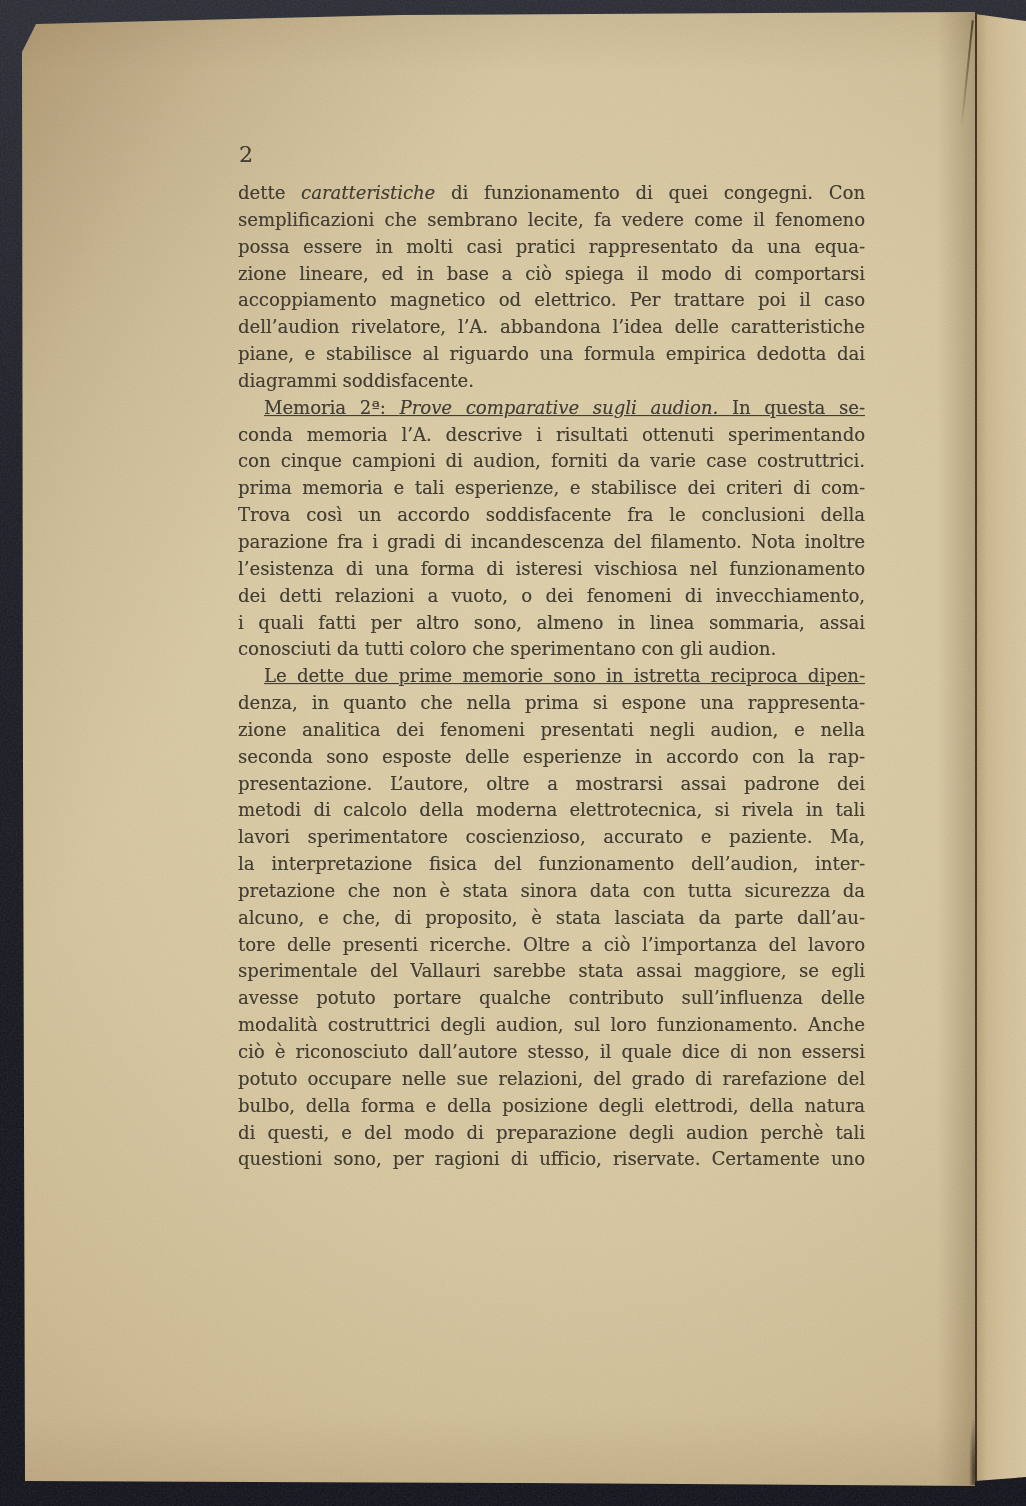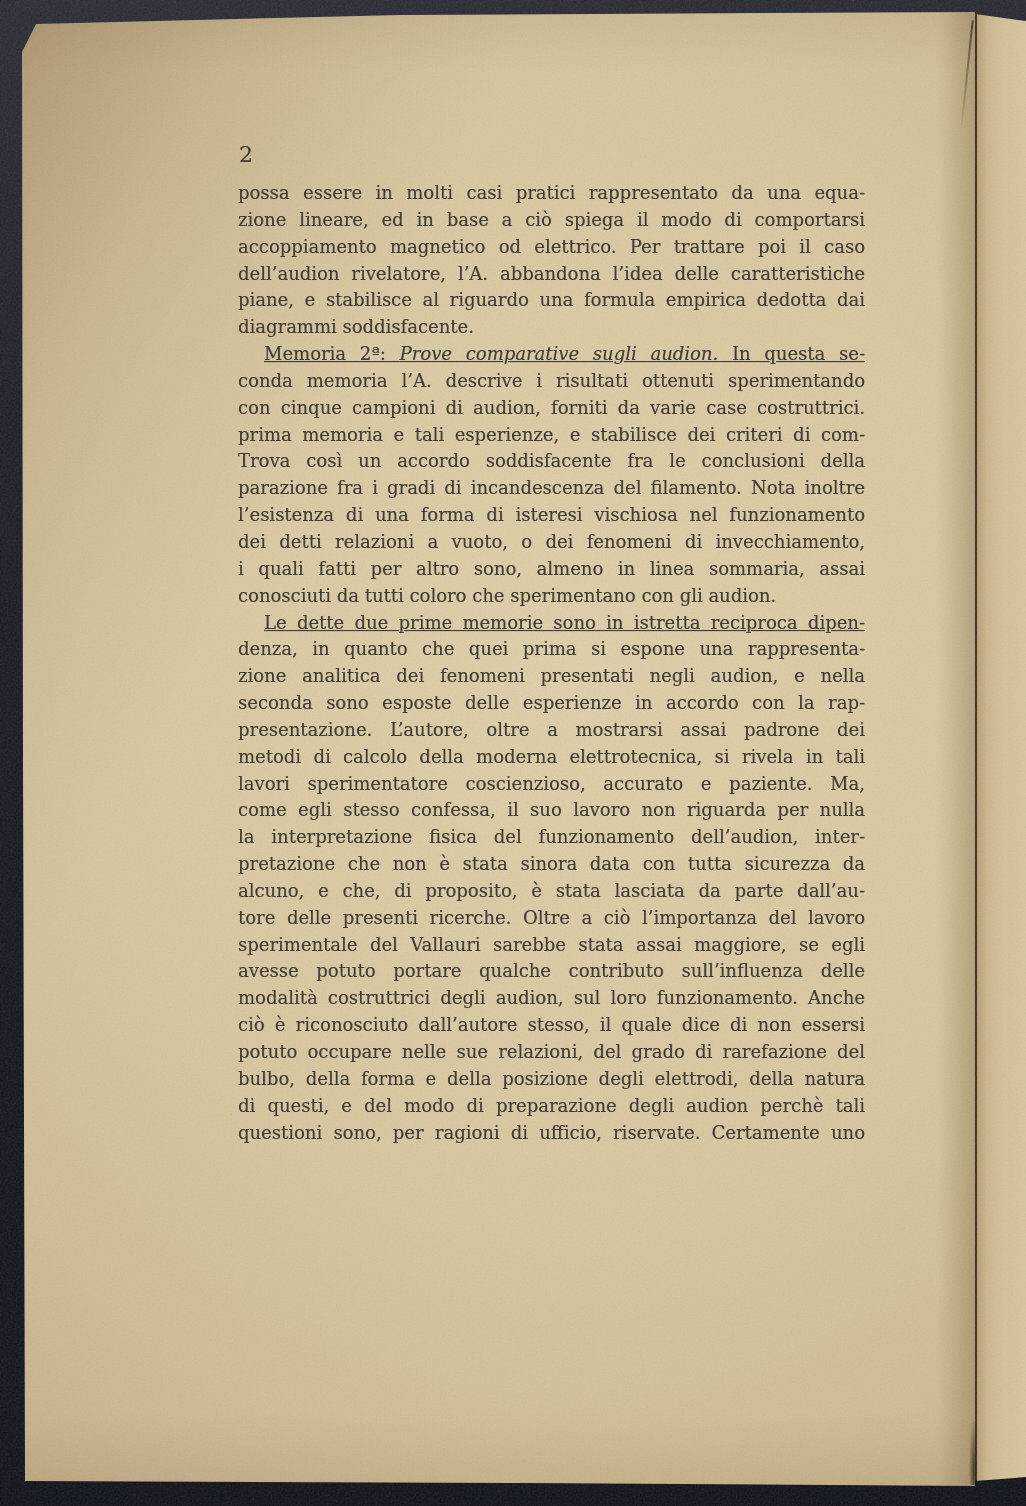--- a/index.html
+++ b/index.html
@@ -63,44 +63,45 @@
   }
 </style>
 </head>
 <body>
 
 <div class="scene">
 
   <div class="page">
     <div class="page-number">2</div>
     <div class="textblock">
+        <div class="line"><span>dette </span><span class="it">caratteristiche</span><span> di funzionamento di quei congegni. Con</span></div>
+        <div class="line"><span>semplificazioni che sembrano lecite, fa vedere come il fenomeno</span></div>
         <div class="line"><span>possa essere in molti casi pratici rappresentato da una equa-</span></div>
         <div class="line"><span>zione lineare, ed in base a ciò spiega il modo di comportarsi</span></div>
         <div class="line"><span>accoppiamento magnetico od elettrico. Per trattare poi il caso</span></div>
         <div class="line"><span>dell’audion rivelatore, l’A. abbandona l’idea delle caratteristiche</span></div>
         <div class="line"><span>piane, e stabilisce al riguardo una formula empirica dedotta dai</span></div>
         <div class="line end"><span>diagrammi soddisfacente.</span></div>
         <div class="line indent"><span>Memoria 2ª: </span><span class="it">Prove comparative sugli audion.</span><span> In questa se-</span></div>
         <div class="line"><span>conda memoria l’A. descrive i risultati ottenuti sperimentando</span></div>
         <div class="line"><span>con cinque campioni di audion, forniti da varie case costruttrici.</span></div>
         <div class="line"><span>prima memoria e tali esperienze, e stabilisce dei criteri di com-</span></div>
         <div class="line"><span>Trova così un accordo soddisfacente fra le conclusioni della</span></div>
         <div class="line"><span>parazione fra i gradi di incandescenza del filamento. Nota inoltre</span></div>
         <div class="line"><span>l’esistenza di una forma di isteresi vischiosa nel funzionamento</span></div>
         <div class="line"><span>dei detti relazioni a vuoto, o dei fenomeni di invecchiamento,</span></div>
         <div class="line"><span>i quali fatti per altro sono, almeno in linea sommaria, assai</span></div>
         <div class="line end"><span>conosciuti da tutti coloro che sperimentano con gli audion.</span></div>
         <div class="line indent"><span>Le dette due prime memorie sono in istretta reciproca dipen-</span></div>
-        <div class="line"><span>denza, in quanto che quei prima si espone una rappresenta-</span></div>
+        <div class="line"><span>denza, in quanto che nella prima si espone una rappresenta-</span></div>
         <div class="line"><span>zione analitica dei fenomeni presentati negli audion, e nella</span></div>
         <div class="line"><span>seconda sono esposte delle esperienze in accordo con la rap-</span></div>
         <div class="line"><span>presentazione. L’autore, oltre a mostrarsi assai padrone dei</span></div>
         <div class="line"><span>metodi di calcolo della moderna elettrotecnica, si rivela in tali</span></div>
         <div class="line"><span>lavori sperimentatore coscienzioso, accurato e paziente. Ma,</span></div>
-        <div class="line"><span>come egli stesso confessa, il suo lavoro non riguarda per nulla</span></div>
         <div class="line"><span>la interpretazione fisica del funzionamento dell’audion, inter-</span></div>
         <div class="line"><span>pretazione che non è stata sinora data con tutta sicurezza da</span></div>
         <div class="line"><span>alcuno, e che, di proposito, è stata lasciata da parte dall’au-</span></div>
         <div class="line"><span>tore delle presenti ricerche. Oltre a ciò l’importanza del lavoro</span></div>
         <div class="line"><span>sperimentale del Vallauri sarebbe stata assai maggiore, se egli</span></div>
         <div class="line"><span>avesse potuto portare qualche contributo sull’influenza delle</span></div>
         <div class="line"><span>modalità costruttrici degli audion, sul loro funzionamento. Anche</span></div>
         <div class="line"><span>ciò è riconosciuto dall’autore stesso, il quale dice di non essersi</span></div>
         <div class="line"><span>potuto occupare nelle sue relazioni, del grado di rarefazione del</span></div>
         <div class="line"><span>bulbo, della forma e della posizione degli elettrodi, della natura</span></div>

